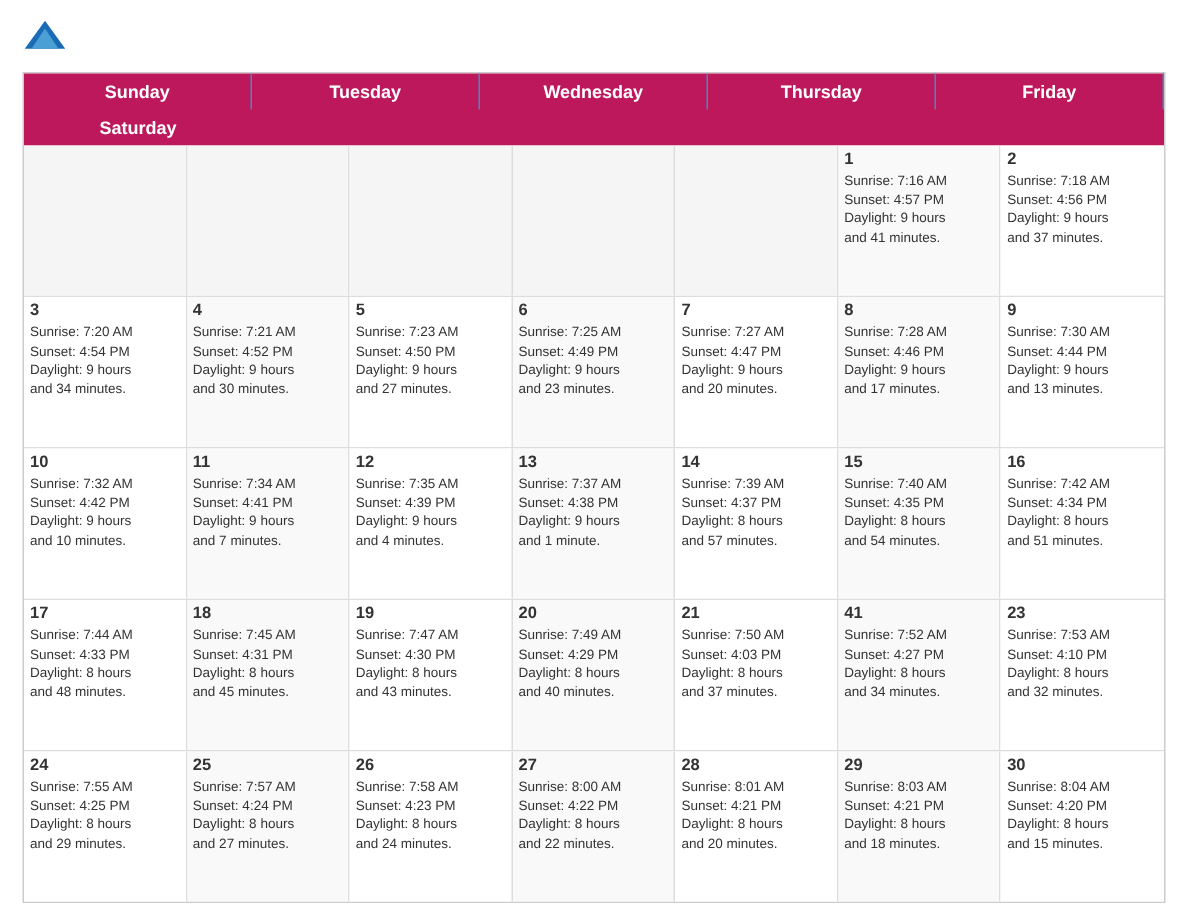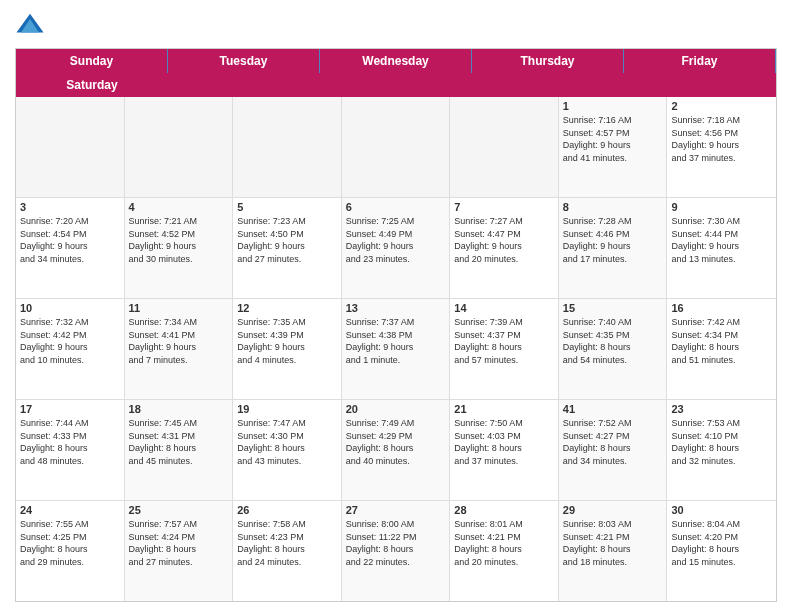--- a/index.html
+++ b/index.html
@@ -330,21 +330,21 @@
           <div class="cal-cell">
             <span class="day-num">26</span>
             <div class="cell-text" style="white-space: pre-line;">Sunrise: 7:58 AM
 Sunset: 4:23 PM
 Daylight: 8 hours
 and 24 minutes.</div>
           </div>
           <div class="cal-cell shaded">
             <span class="day-num">27</span>
             <div class="cell-text" style="white-space: pre-line;">Sunrise: 8:00 AM
-Sunset: 11:22 PM
+Sunset: 4:22 PM
 Daylight: 8 hours
 and 22 minutes.</div>
           </div>
           <div class="cal-cell">
             <span class="day-num">28</span>
             <div class="cell-text" style="white-space: pre-line;">Sunrise: 8:01 AM
 Sunset: 4:21 PM
 Daylight: 8 hours
 and 20 minutes.</div>
           </div>

